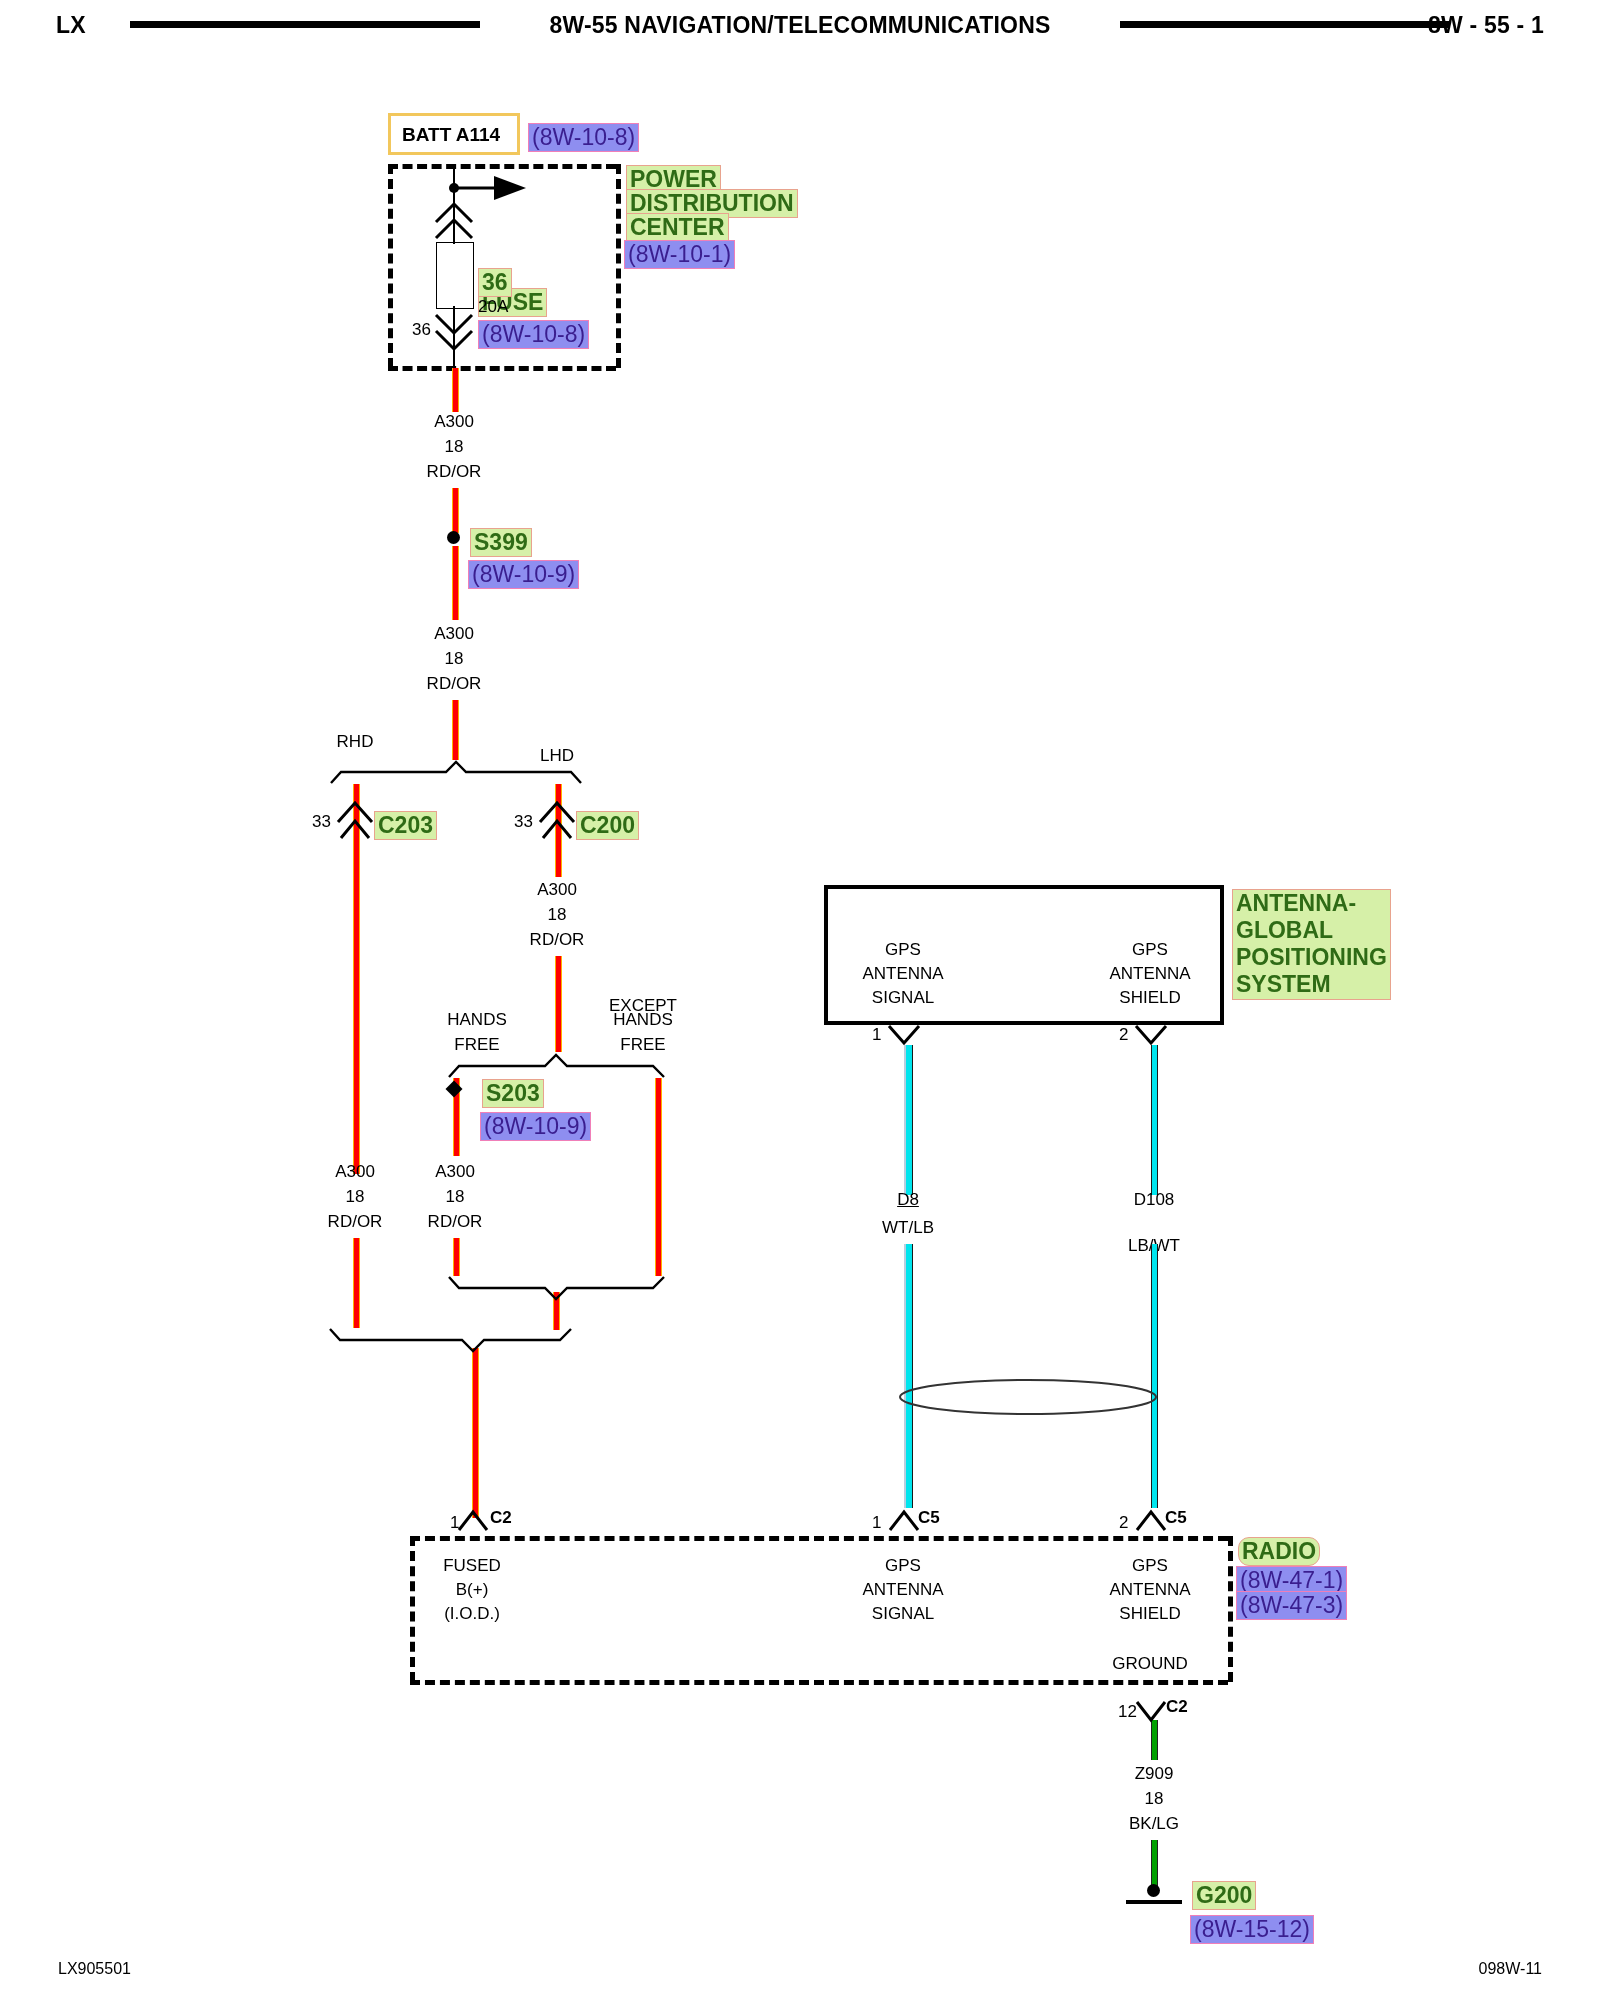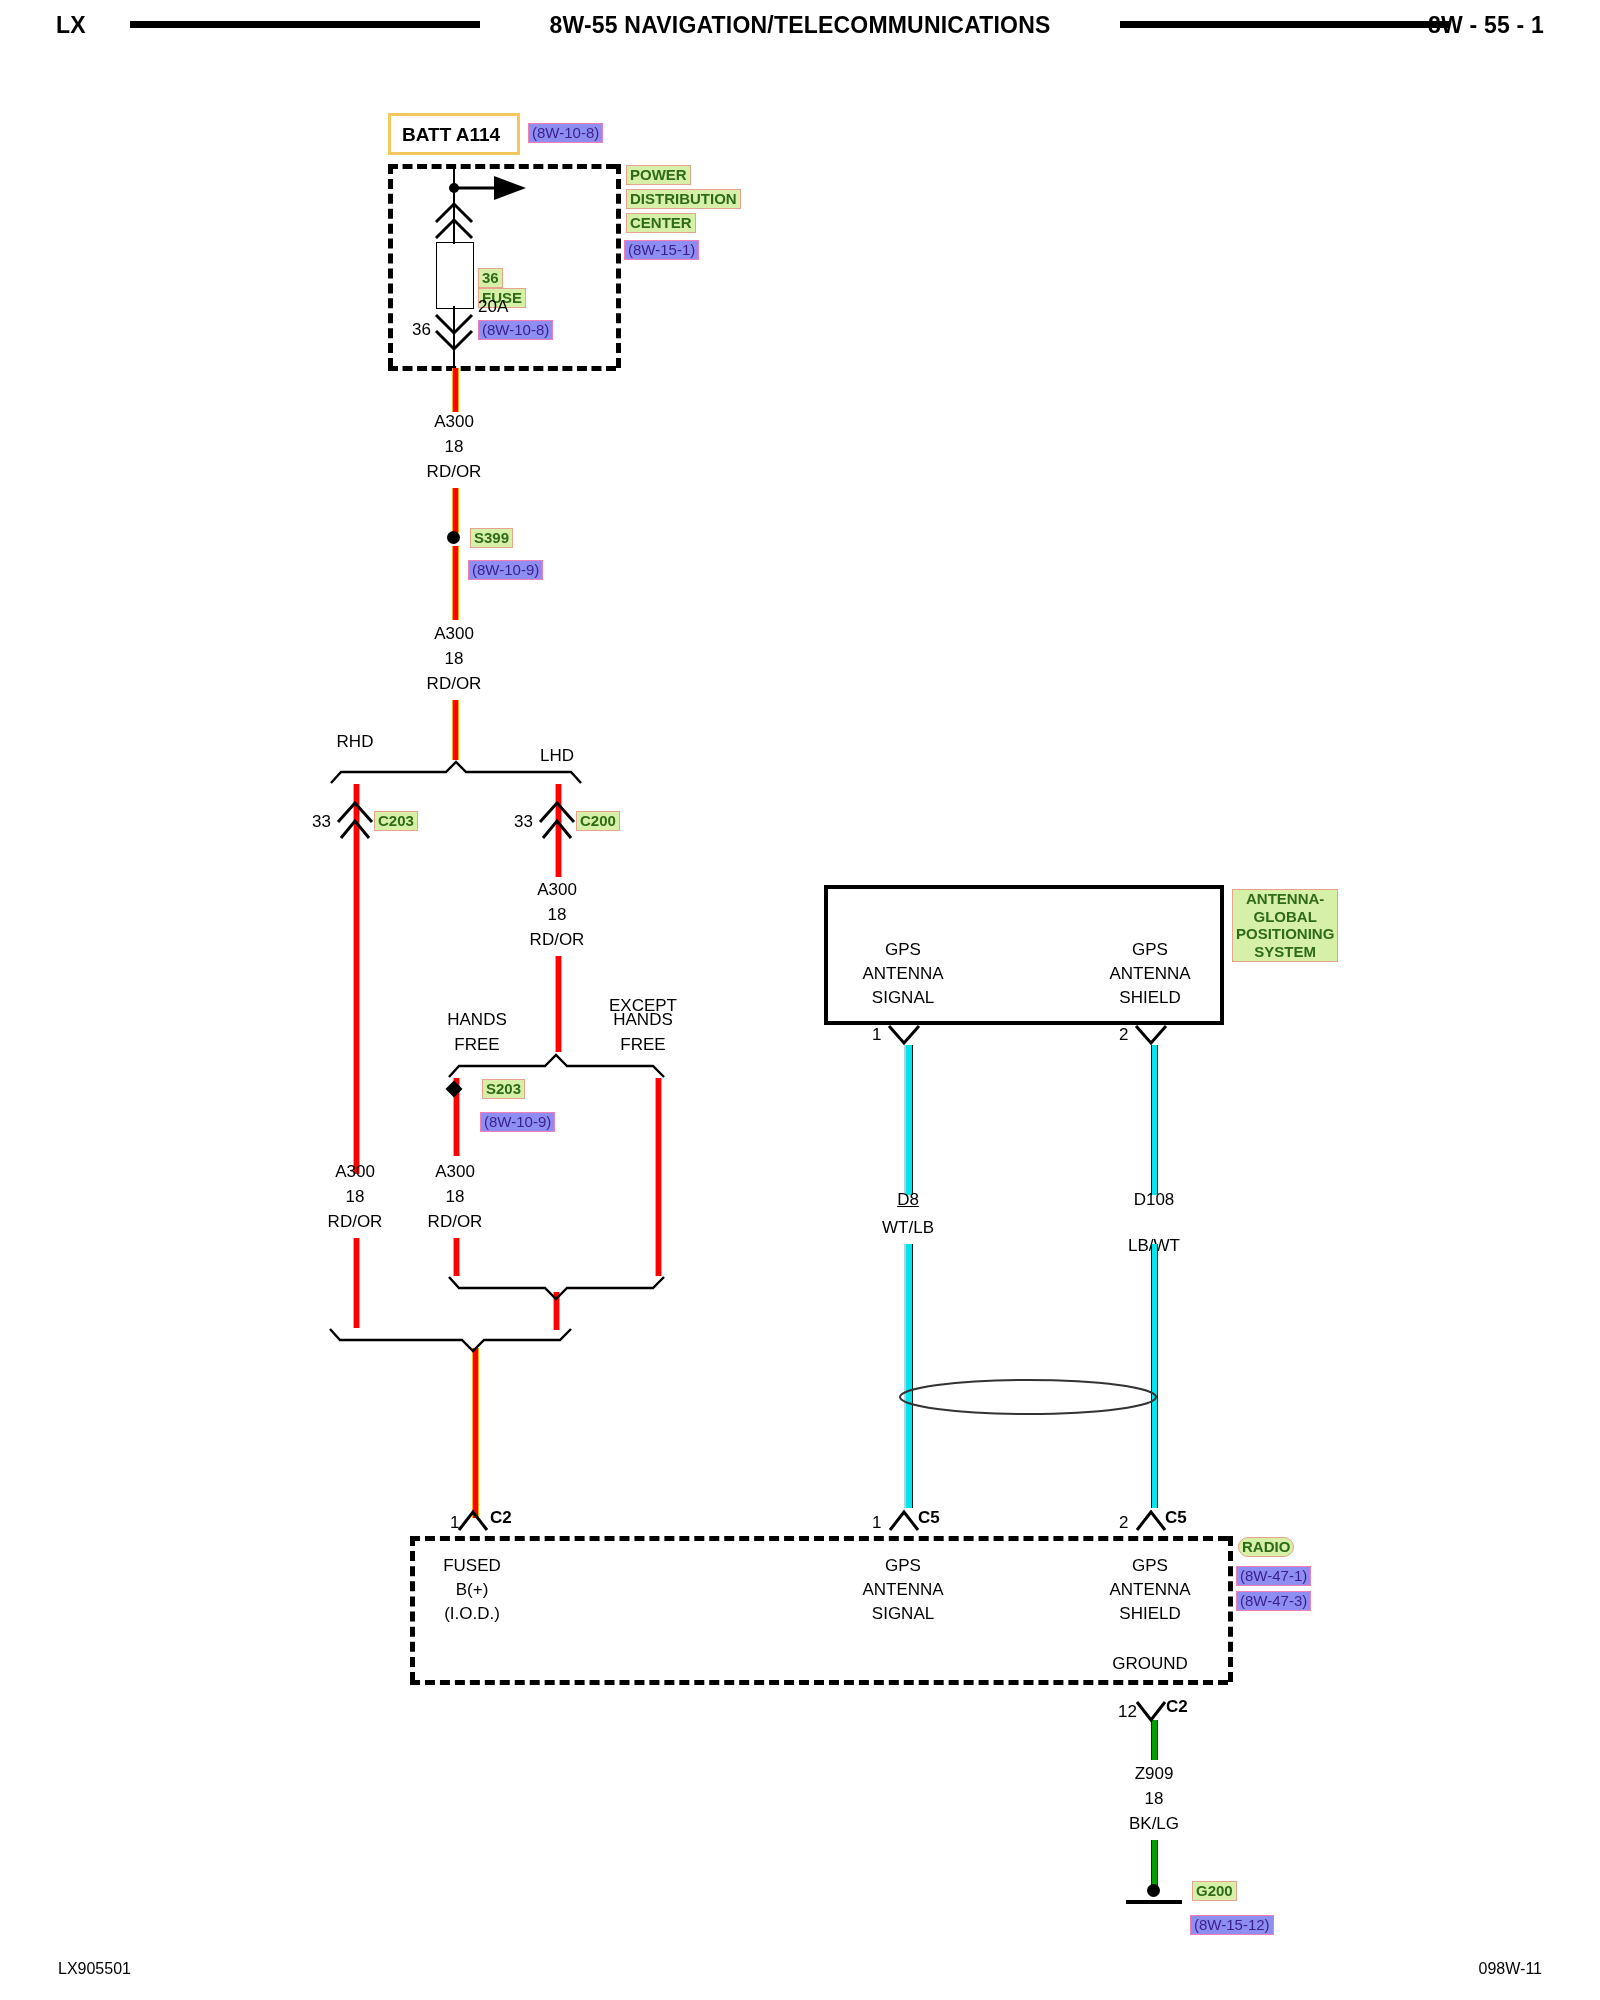--- a/index.html
+++ b/index.html
@@ -25,21 +25,21 @@
   .ftr{position:absolute;bottom:22px;font-size:16px;white-space:nowrap;}
   #ftr-left{left:58px;}
   #ftr-right{right:58px;}
 
   
   .t{position:absolute;font-size:17px;white-space:nowrap;color:#000;}
   .t.c{transform:translateX(-50%);}
   .t.b{font-weight:bold;}
 
   
-  .chip{position:absolute;white-space:nowrap;font-size:15px;line-height:1.18;text-align:center;}
+  .chip{position:absolute;white-space:nowrap;font-size:23px;line-height:1.18;}
   .chip-green{background:#d6f0a8;color:#2f6b16;border:1px solid #e8a38e;
               font-weight:bold;padding:0px 3px;}
   .chip-blue{background:#8e8ef0;color:#3a1e8f;border:1px solid #f07fb8;
              padding:0px 3px;font-weight:normal;}
   .chip-plain-green{background:#d6f0a8;color:#2f6b16;padding:0 2px;}
 
   
   .box-solid{position:absolute;border:4px solid #000;background:#fff;box-sizing:border-box;}
   .box-batt{position:absolute;border:3px solid #f2c75c;background:#fff;box-sizing:border-box;}
 
@@ -77,21 +77,21 @@
 <div class="chip chip-blue" style="left:528px;top:123px;">(8W-10-8)</div>
 
 <div class="dash-h" style="left:388px;top:164px;width:228px;"></div>
 <div class="dash-h" style="left:388px;top:366px;width:228px;"></div>
 <div class="dash-v" style="left:388px;top:164px;height:204px;"></div>
 <div class="dash-v" style="left:616px;top:164px;height:204px;"></div>
 
 <div class="chip chip-green" style="left:626px;top:165px;">POWER</div>
 <div class="chip chip-green" style="left:626px;top:189px;">DISTRIBUTION</div>
 <div class="chip chip-green" style="left:626px;top:213px;">CENTER</div>
-<div class="chip chip-blue" style="left:624px;top:240px;">(8W-15-1)</div>
+<div class="chip chip-blue" style="left:624px;top:240px;">(8W-10-1)</div>
 
 <div class="abs" style="left:436px;top:242px;width:36px;height:65px;border:1.8px solid #000;background:#fff;"></div>
 <div class="chip chip-green" style="left:478px;top:244px;margin-top:44px;">FUSE</div>
 <div class="chip chip-green" style="left:478px;top:268px;">36</div>
 <div class="t" style="left:478px;top:297px;">20A</div>
 <div class="t" style="left:412px;top:320px;">36</div>
 <div class="chip chip-blue" style="left:478px;top:320px;">(8W-10-8)</div>
 
 <div class="w w-red" style="left:452px;top:368px;height:44px;"></div>
 <div class="t c" style="left:454px;top:412px;">A300</div>

